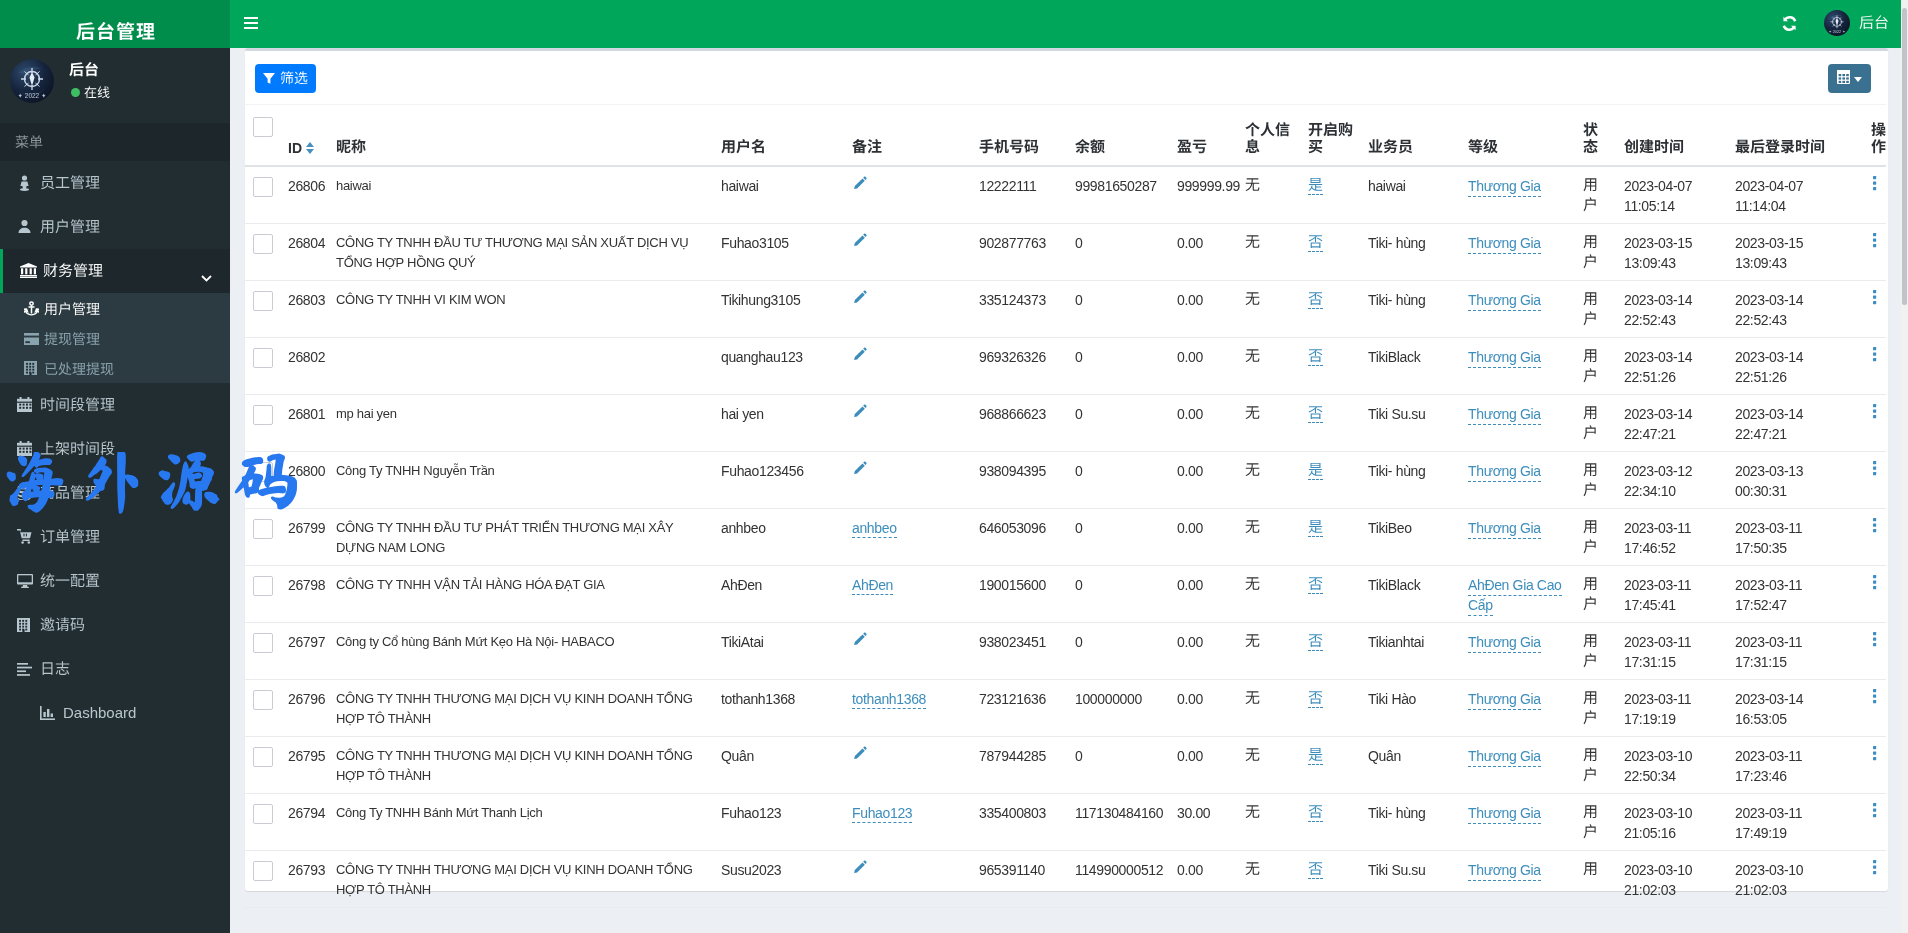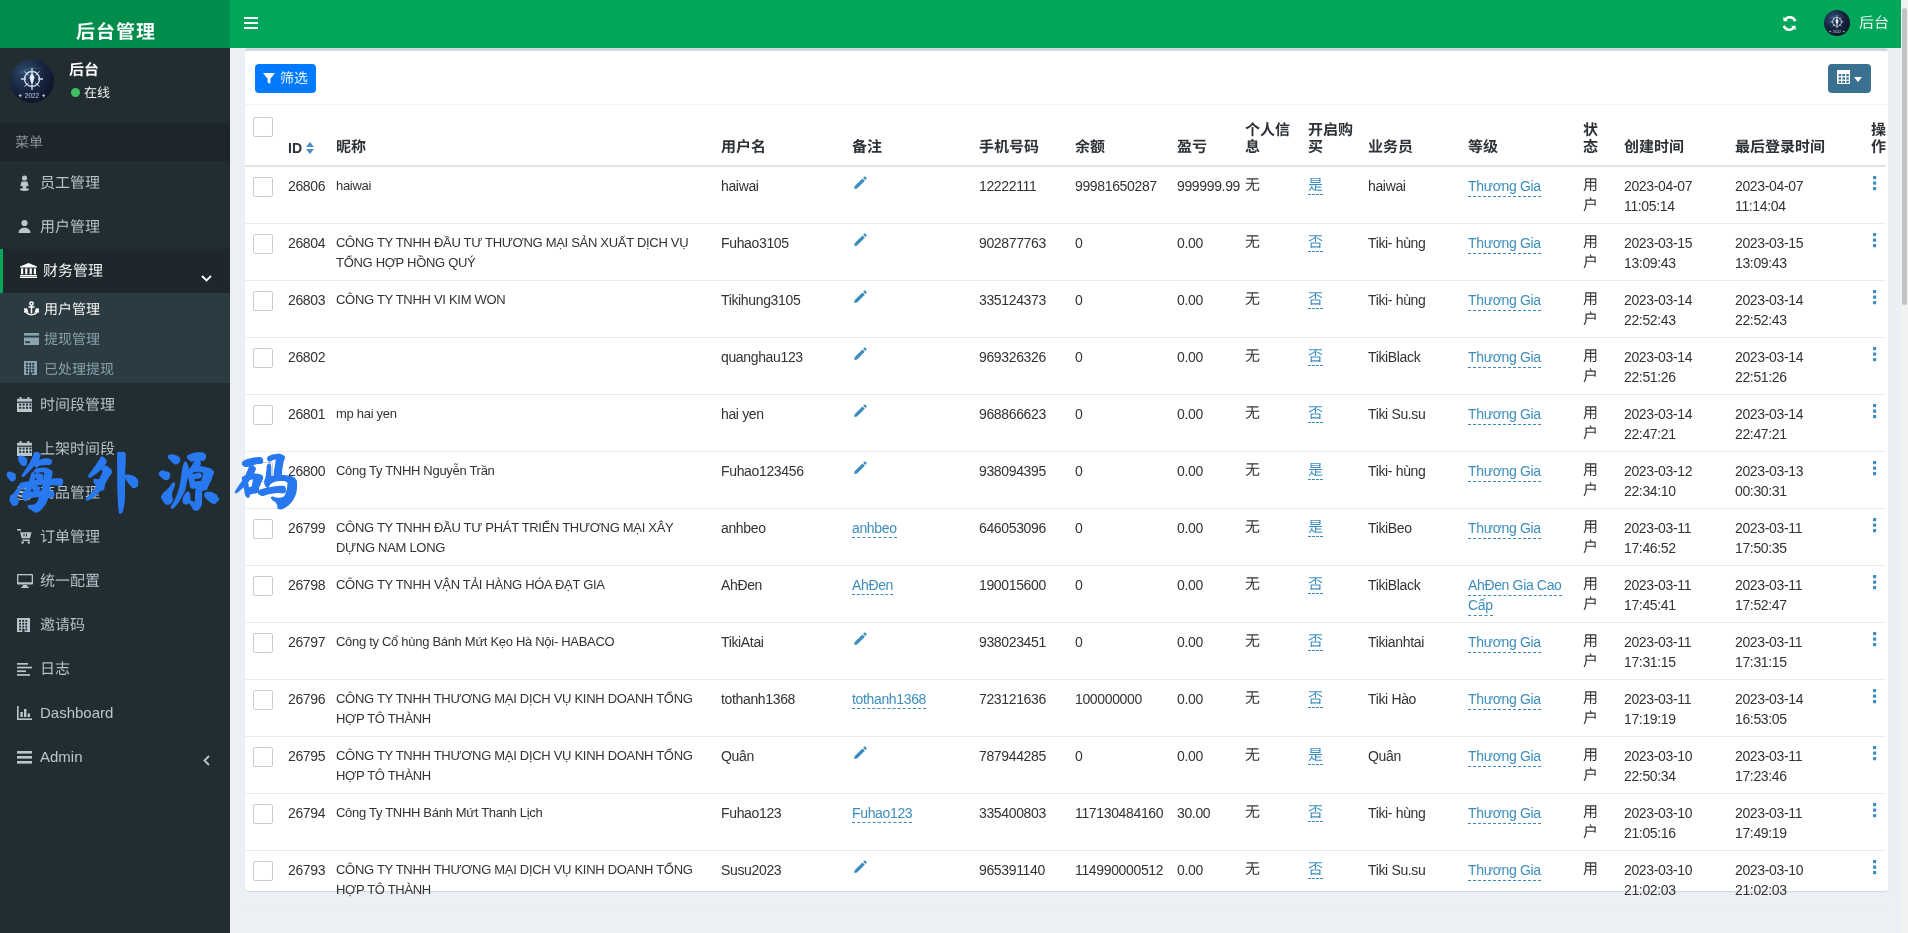--- a/index.html
+++ b/index.html
@@ -365,40 +365,29 @@
           <rect y="0" width="11" height="1.7"></rect>
           <rect y="3.7" width="15" height="1.7"></rect>
           <rect y="7.4" width="9" height="1.7"></rect>
           <rect y="11.1" width="13" height="1.7"></rect>
         </svg></span>
       <span style="position:absolute;left:40px;top:14px"><svg style="vertical-align:-3px;" width="30.0" height="16.8" viewBox="0 -860 2000 1120" fill="#b8c7ce">
           <use href="#g35" x="0"></use>
           <use href="#g36" x="1000"></use>
         </svg></span>
     </div>
-    <div style="position:relative;height:44px;padding-left:32px;">
+    <div style="position:relative;height:44px;padding-left:32px;margin-left:23px;">
       <span style="position:absolute;left:17px;top:15px"><svg width="15" height="14" viewBox="0 0 15 14" fill="#b8c7ce">
           <rect x="0" y="0" width="1.6" height="14"></rect>
           <rect x="0" y="12.4" width="15" height="1.6"></rect>
           <rect x="3.4" y="6" width="2.4" height="5"></rect>
           <rect x="7" y="3" width="2.4" height="8"></rect>
           <rect x="10.6" y="7.5" width="2.4" height="3.5"></rect>
         </svg></span>
       <span style="position:absolute;left:40px;top:13px;font-family:'Liberation Sans',sans-serif;font-size:15px;color:#b8c7ce">Dashboard</span>
-    </div>
-    <div style="position:relative;height:44px;padding-left:16px;">
-      <span style="position:absolute;left:17px;top:15px"><svg width="15" height="13" viewBox="0 0 15 13" fill="#b8c7ce">
-          <rect y="0" width="15" height="2.6"></rect>
-          <rect y="5" width="15" height="2.6"></rect>
-          <rect y="10" width="15" height="2.6"></rect>
-        </svg></span>
-      <span style="position:absolute;left:40px;top:13px;font-family:'Liberation Sans',sans-serif;font-size:15px;color:#b8c7ce">Admin</span>
-      <span style="position:absolute;right:20px;top:17px"><svg width="7" height="11" viewBox="0 0 7 11">
-          <path d="M6 1L1.5 5.5 6 10" fill="none" stroke="#b8c7ce" stroke-width="1.8"></path>
-        </svg></span>
     </div>
   </div>
 <div style="position:fixed;left:230px;top:0;width:1678px;height:48px;background:#00a65a;z-index:25">
     <div style="position:absolute;left:14px;top:17px;width:14px">
       <div style="height:2px;background:#fff;margin-bottom:3px"></div>
       <div style="height:2px;background:#fff;margin-bottom:3px"></div>
       <div style="height:2px;background:#fff"></div>
     </div>
     <span style="position:absolute;right:111px;top:16px"><svg width="15" height="15" viewBox="0 0 16 16">
         <g fill="none" stroke="#fff" stroke-width="2.6">

